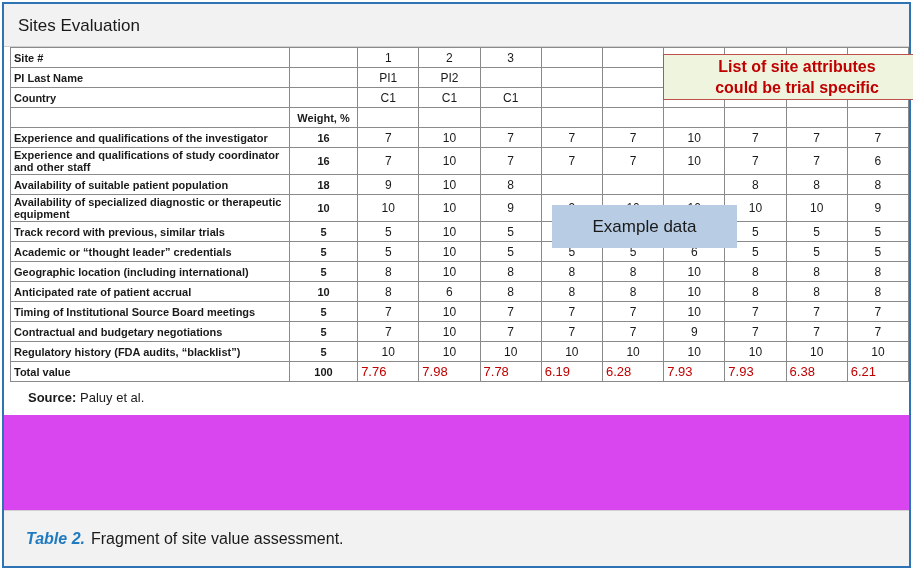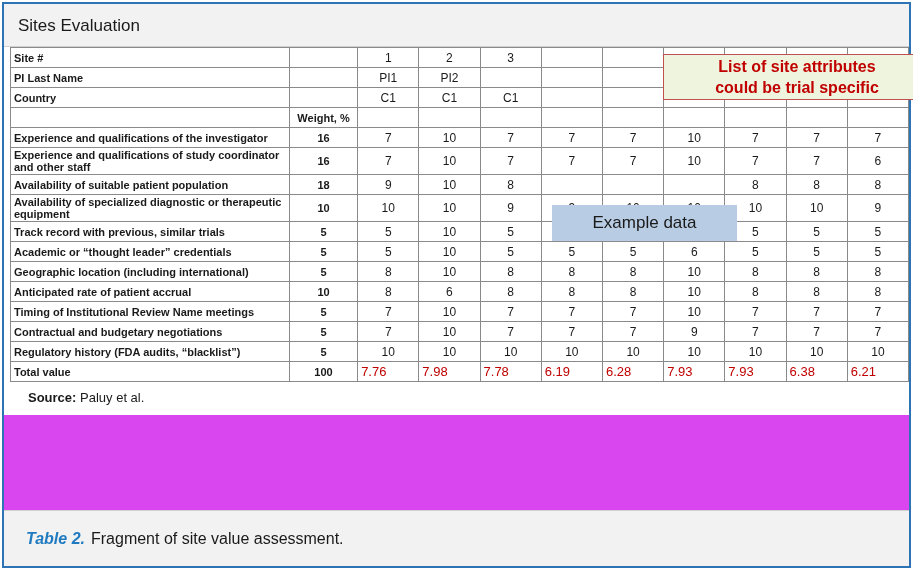--- a/index.html
+++ b/index.html
@@ -100,21 +100,21 @@
     font-weight:bold;
     font-size:16px;
     line-height:21px;
     text-align:center;
     display:flex;align-items:center;justify-content:center;
     box-sizing:border-box;
   }
   .example-box{
     position:absolute;
     top:201px;left:548px;
-    width:185px;height:36px;
+    width:185px;height:43px;
     background:#b8cce4;
     color:#1a1a1a;
     font-size:17px;
     display:flex;align-items:center;justify-content:center;
     box-sizing:border-box;
   }
   .source{
     font-size:13px;
     padding:8px 0 10px 24px;
     background:#ffffff;
@@ -317,21 +317,21 @@
           <td class="num">6</td>
           <td class="num">8</td>
           <td class="num">8</td>
           <td class="num">8</td>
           <td class="num">10</td>
           <td class="num">8</td>
           <td class="num">8</td>
           <td class="num">8</td>
         </tr>
         <tr>
-          <td class="lbl lbl-tall">Timing of Institutional Review Name meetings</td>
+          <td class="lbl lbl-tall">Timing of Institutional Source Board meetings</td>
           <td class="wt">5</td>
           <td class="num">7</td>
           <td class="num">10</td>
           <td class="num">7</td>
           <td class="num">7</td>
           <td class="num">7</td>
           <td class="num">10</td>
           <td class="num">7</td>
           <td class="num">7</td>
           <td class="num">7</td>

